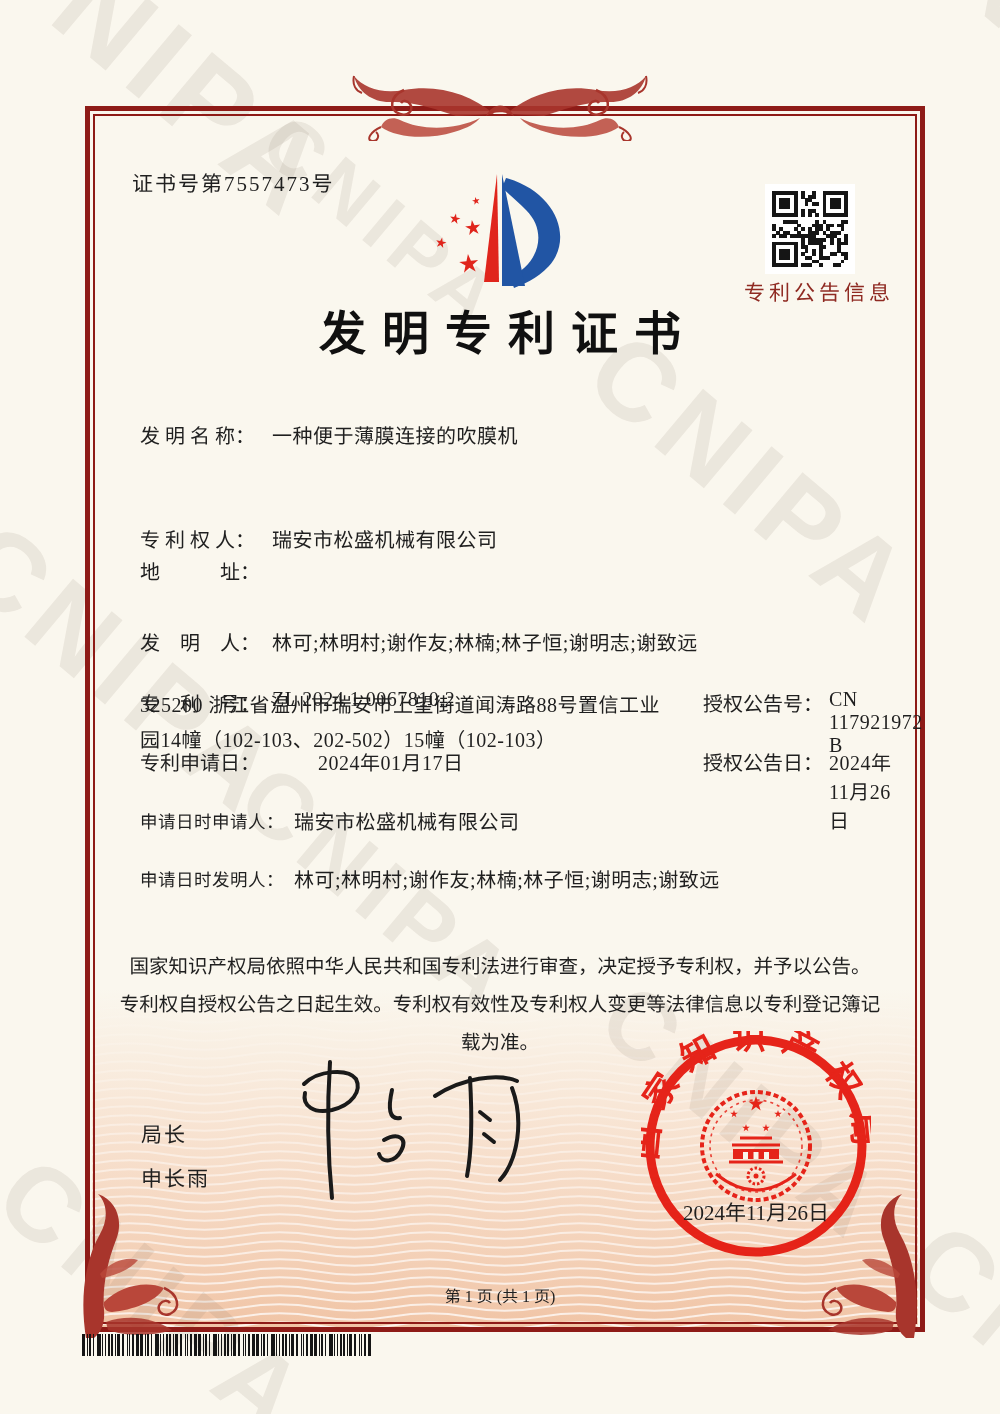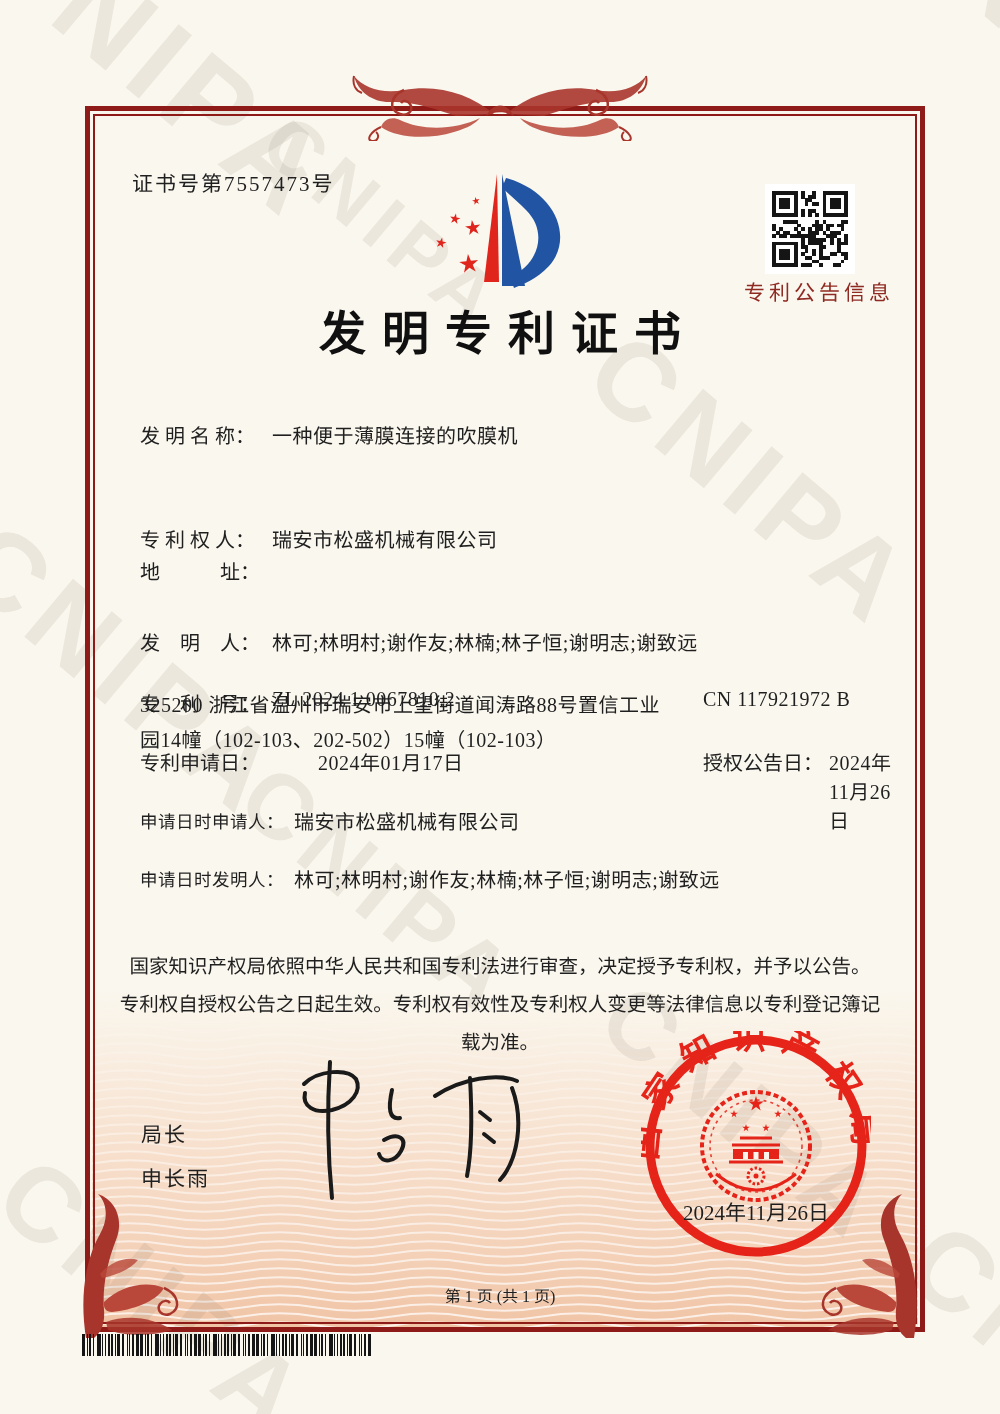--- a/index.html
+++ b/index.html
@@ -372,20 +372,21 @@
 
   <div class="row" style="top:627px;">
     <span class="lbl">发　明　人：</span>
     <span class="val">林可;林明村;谢作友;林楠;林子恒;谢明志;谢致远</span>
   </div>
 
   <div class="row" style="top:688px;width:760px;">
     <span class="lbl">专　利　号：</span>
     <span class="val">ZL 2024 1 0067810.2</span>
     <span class="rpair">
+      <span class="lbl" style="width:126px;flex-basis:126px;">授权公告号：</span>
       <span class="val">CN 117921972 B</span>
     </span>
   </div>
 
   <div class="row" style="top:747px;width:760px;gap:46px;">
     <span class="lbl">专利申请日：</span>
     <span class="val">2024年01月17日</span>
     <span class="rpair">
       <span class="lbl" style="width:126px;flex-basis:126px;">授权公告日：</span>
       <span class="val">2024年11月26日</span>

